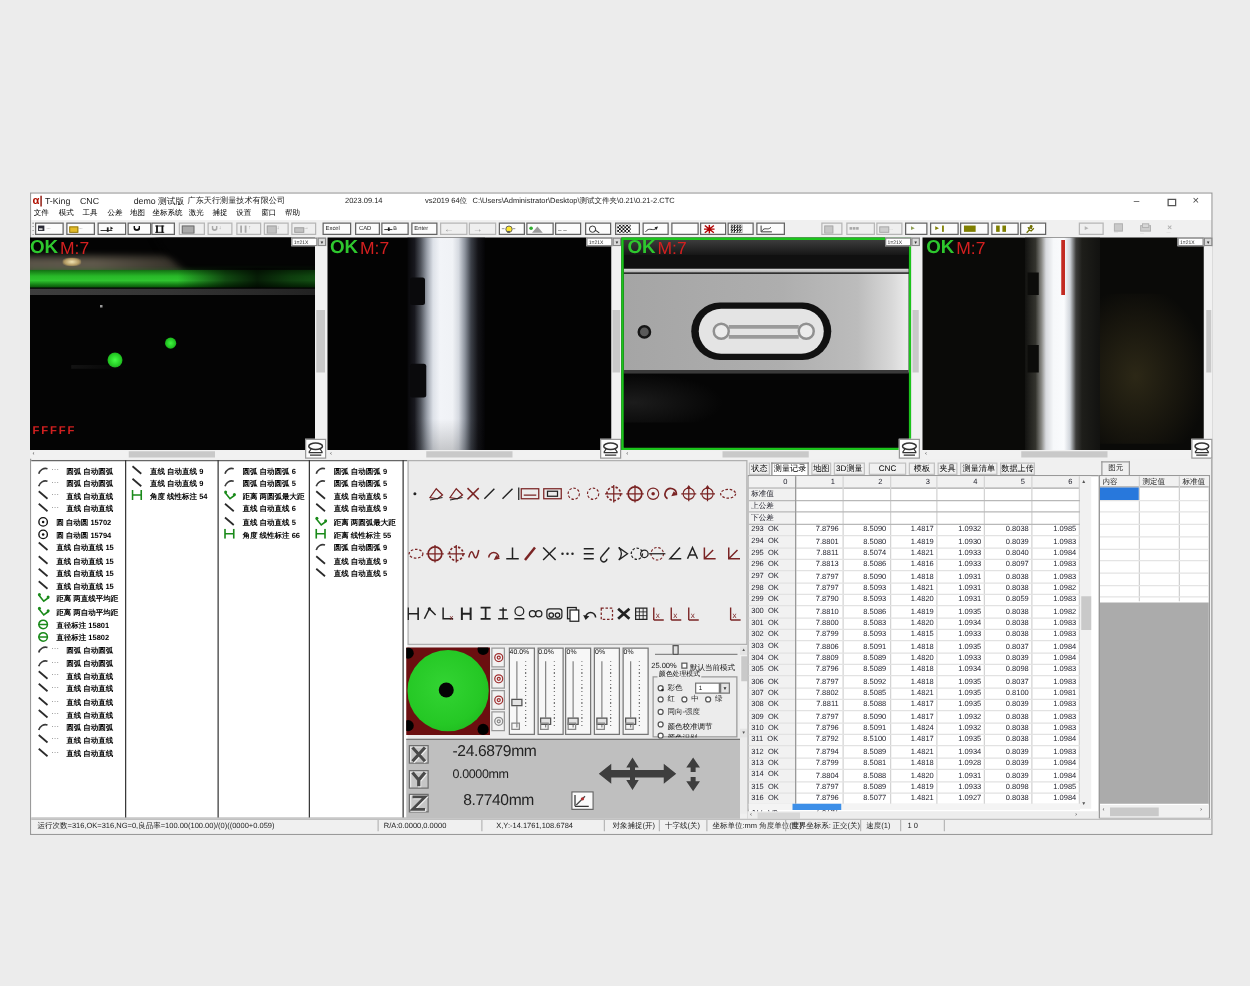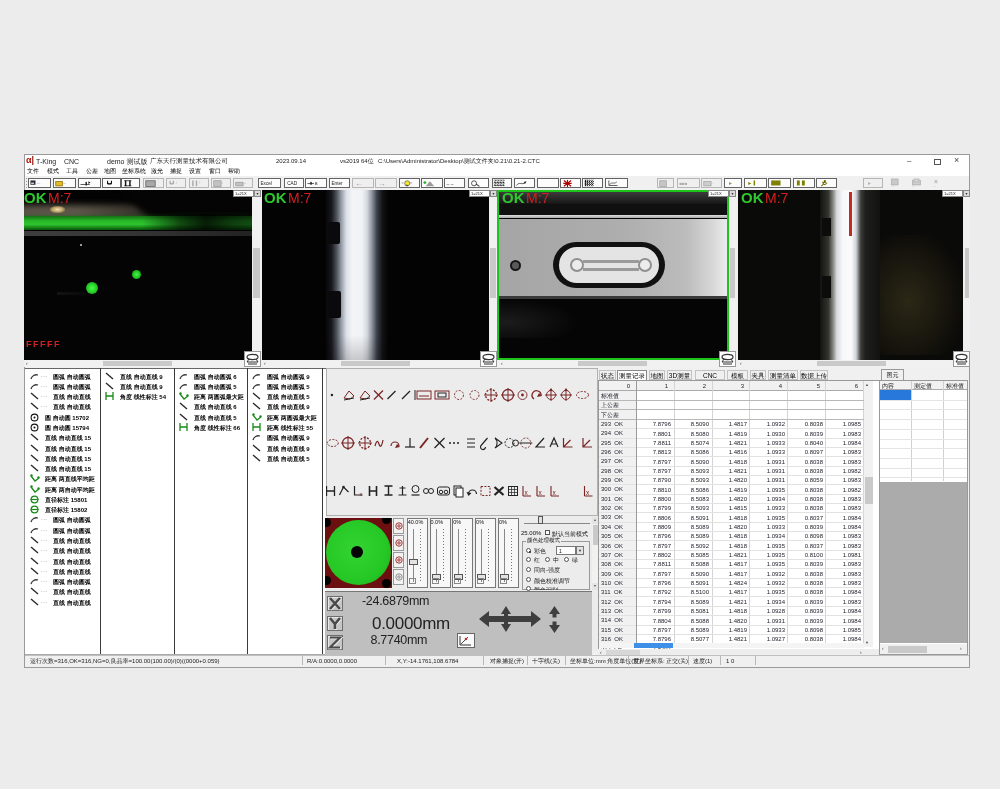--- a/index.html
+++ b/index.html
@@ -846,21 +846,21 @@
 <div class="t" style="left:362px;top:595px;font-size:12.5px;color:#222;letter-spacing:-.3px">-24.6879mm</div>
 <div class="a" style="left:327px;top:615.5px;width:16px;height:15px;background:#c6c6c6;border:1px solid #6e6e6e;box-sizing:border-box;box-shadow:inset 1px 1px 0 #e8e8e8"></div>
 <svg class="a" style="left:328px;top:615.5px" width="15" height="15">
     <g stroke="#f0f0f0" fill="none" transform="translate(0.7,0.7)">
       <path d="M2,2 L7,8 L12,2 M7,8 L7,13" stroke-width="2.6"></path>
     </g>
     <g stroke="#4a4a4a" fill="none">
       <path d="M2,2 L7,8 L12,2 M7,8 L7,13" stroke-width="2.6"></path>
     </g>
   </svg>
-<div class="t" style="left:372px;top:614.5px;font-size:17px;color:#222;letter-spacing:-.3px">0.0000mm</div>
+<div class="t" style="left:362px;top:614.5px;font-size:10px;color:#222;letter-spacing:-.3px">0.0000mm</div>
 <div class="a" style="left:327px;top:634.8px;width:16px;height:15px;background:#c6c6c6;border:1px solid #6e6e6e;box-sizing:border-box;box-shadow:inset 1px 1px 0 #e8e8e8"></div>
 <svg class="a" style="left:328px;top:634.8px" width="15" height="15">
     <g stroke="#f0f0f0" fill="none" transform="translate(0.7,0.7)">
       <path d="M2,2.5 L12,2.5 L2,12.5 L12,12.5" stroke-width="2.2" fill="none"></path>
     </g>
     <g stroke="#4a4a4a" fill="none">
       <path d="M2,2.5 L12,2.5 L2,12.5 L12,12.5" stroke-width="2.2" fill="none"></path>
     </g>
   </svg>
 <div class="t" style="left:370.5px;top:633.8px;font-size:12.5px;color:#222;letter-spacing:-.3px">8.7740mm</div>

